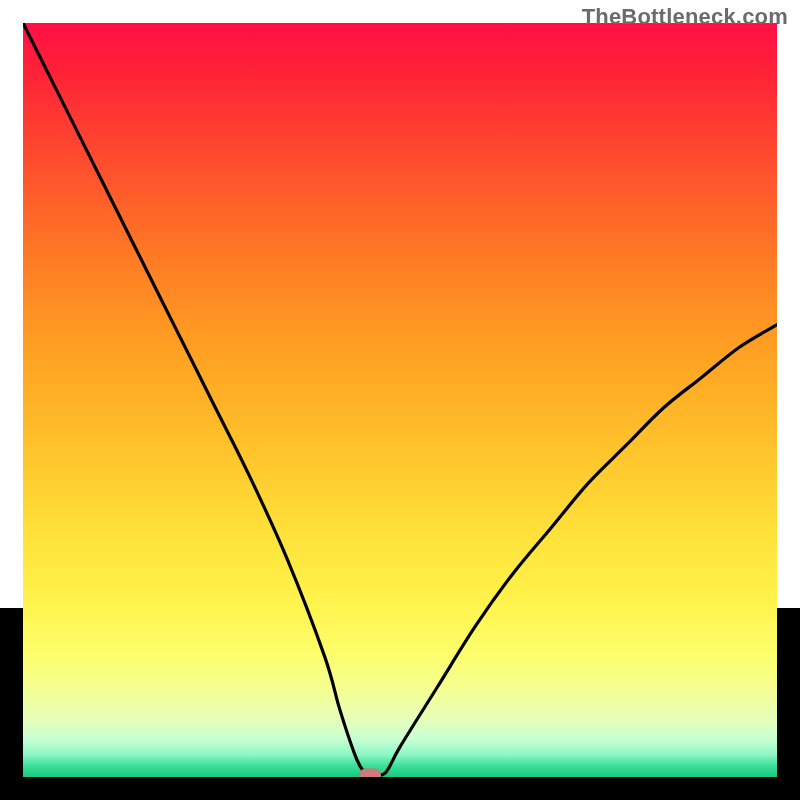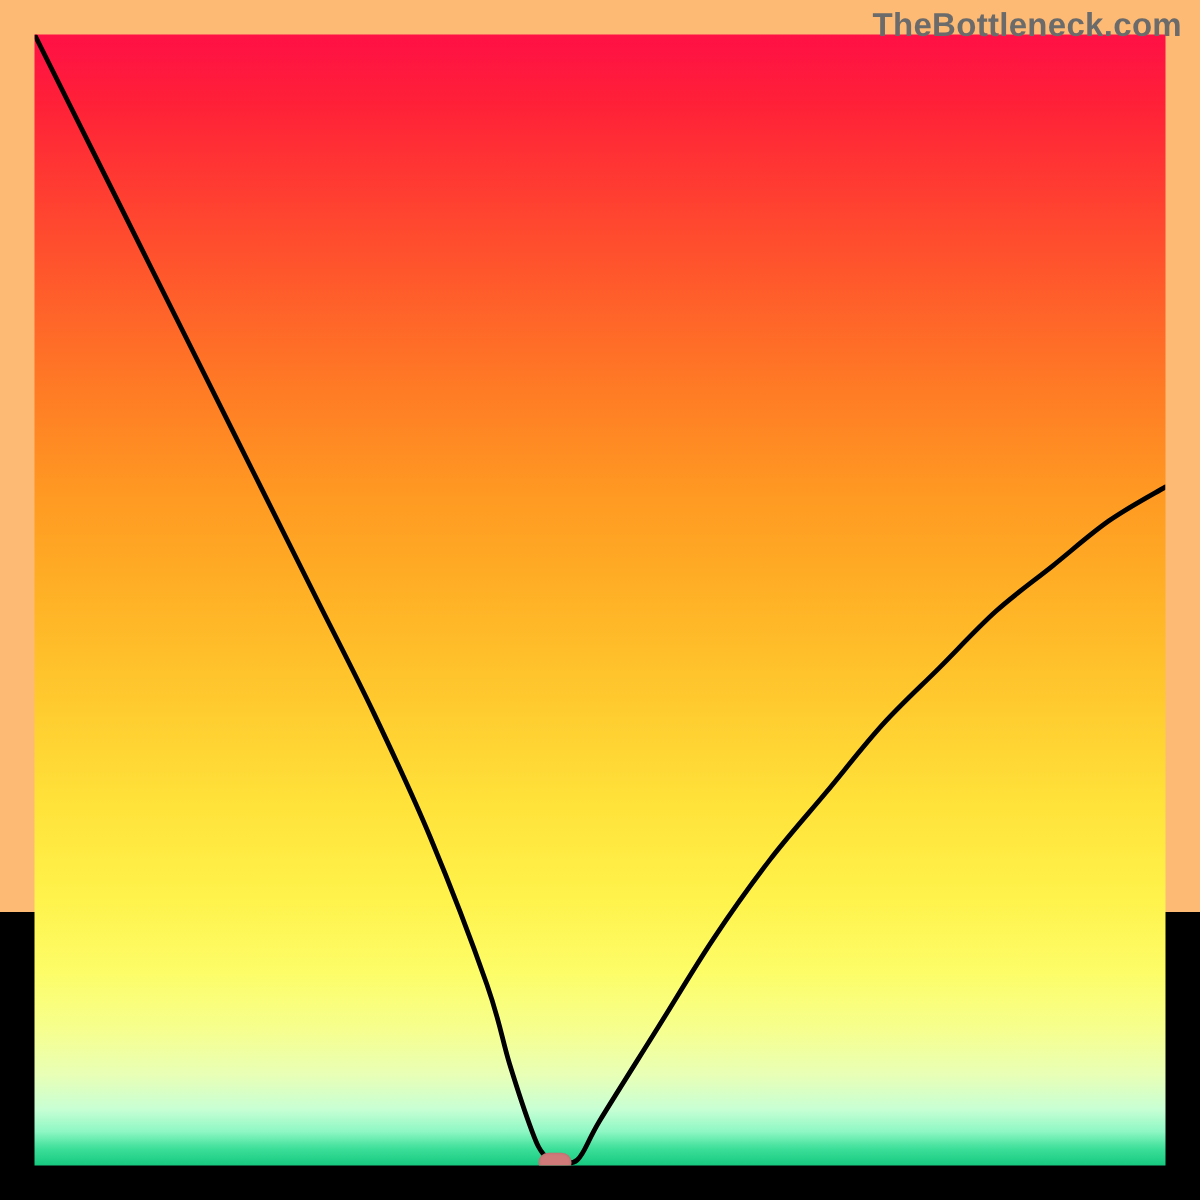--- a/index.html
+++ b/index.html
@@ -8,21 +8,21 @@
     width: 800px;
     height: 800px;
     background: #000;
     overflow: hidden;
     font-family: Arial, Helvetica, sans-serif;
   }
   .frame {
     position: relative;
     width: 800px;
     height: 608px;
-    background: #fdba74;
+    background: #ffffff;
   }
   .watermark {
     position: absolute;
     top: 4px;
     right: 12px;
     font-size: 22px;
     font-weight: 600;
     color: #6b6b6b;
     letter-spacing: 0.2px;
     z-index: 5;

